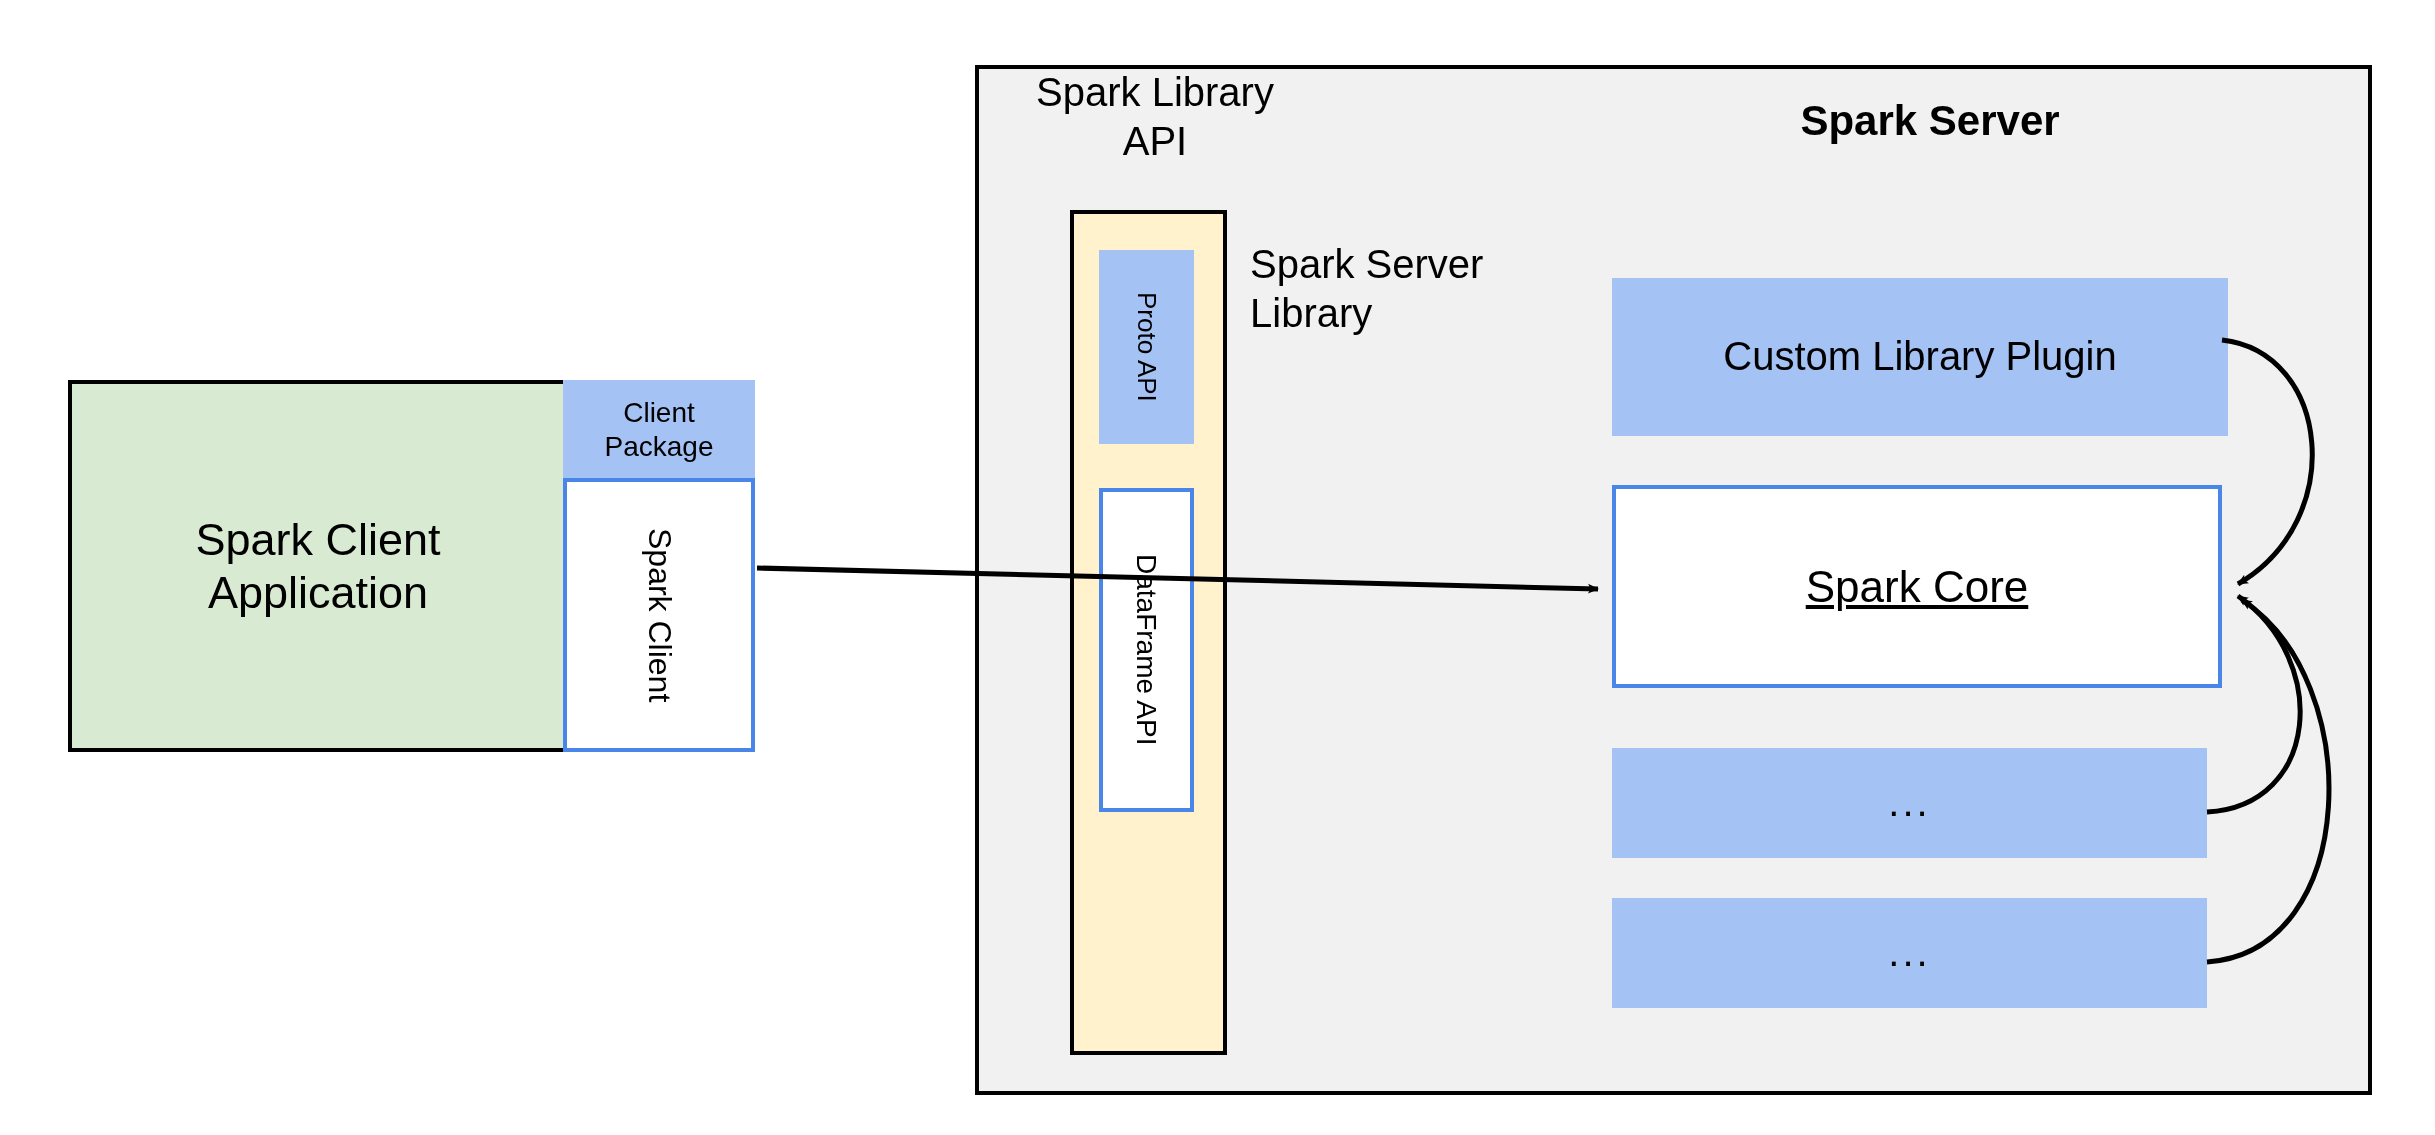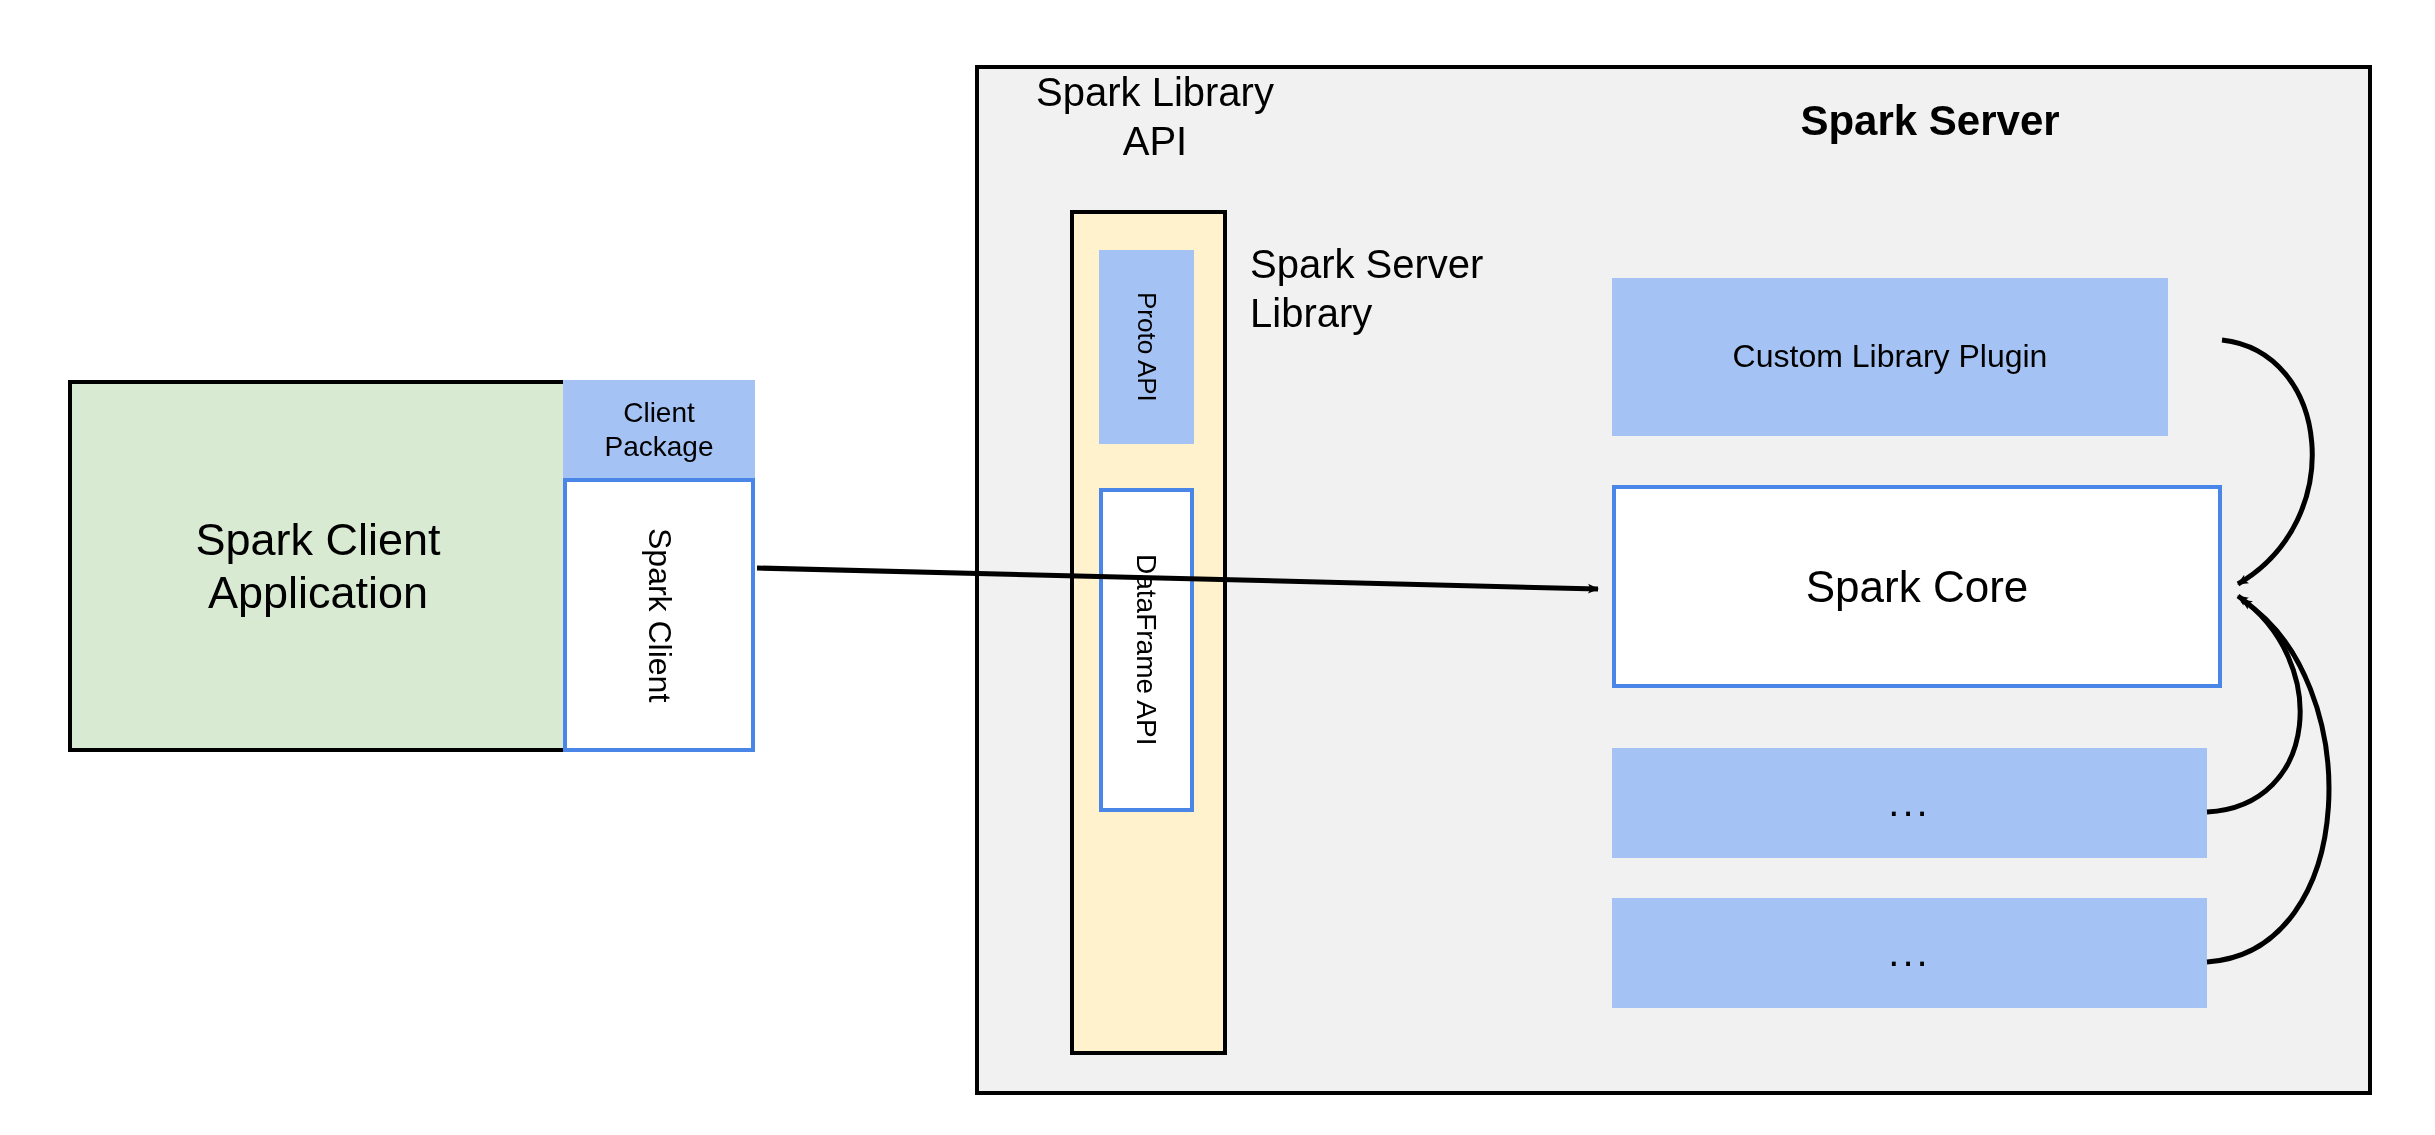--- a/index.html
+++ b/index.html
@@ -129,34 +129,35 @@
     height: 324px;
     background: #ffffff;
     border: 4px solid #4a86e8;
     font-size: 28px;
   }
 
   
   #custom-library-plugin-box {
     left: 1612px;
     top: 278px;
-    width: 556px;
+    width: 616px;
     height: 158px;
     background: #a4c2f4;
     border: none;
-    font-size: 32px;
+    font-size: 40px;
   }
   #spark-core-box {
     left: 1612px;
     top: 485px;
     width: 610px;
     height: 203px;
     background: #ffffff;
     border: 4px solid #4a86e8;
     font-size: 44px;
+    text-decoration: underline;
   }
   #ellipsis-box-1 {
     left: 1612px;
     top: 748px;
     width: 595px;
     height: 110px;
     background: #a4c2f4;
     border: none;
     font-size: 40px;
     letter-spacing: 3px;

